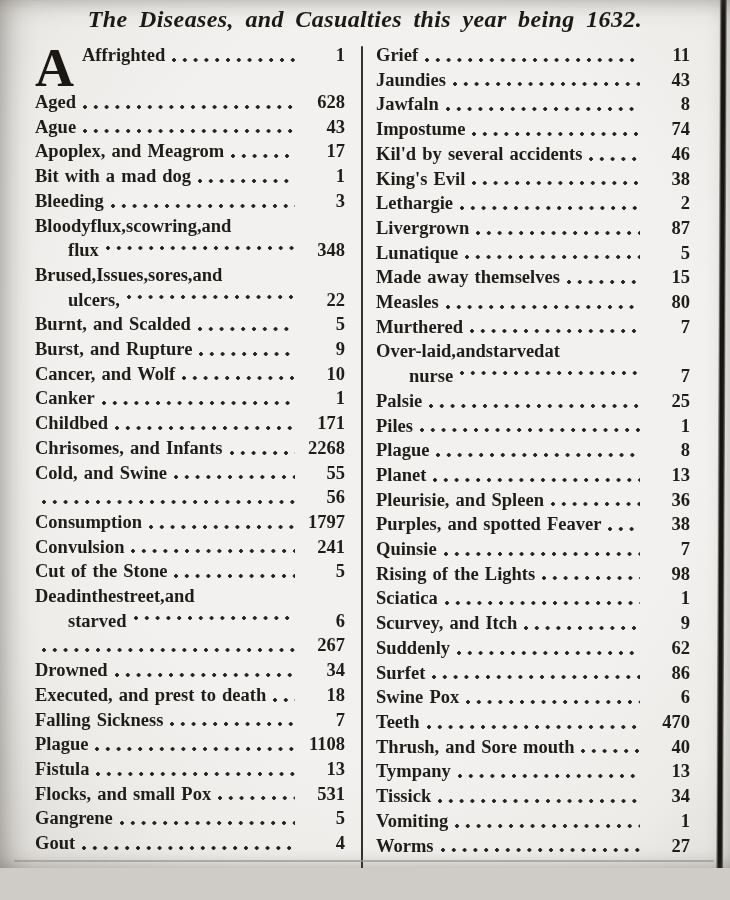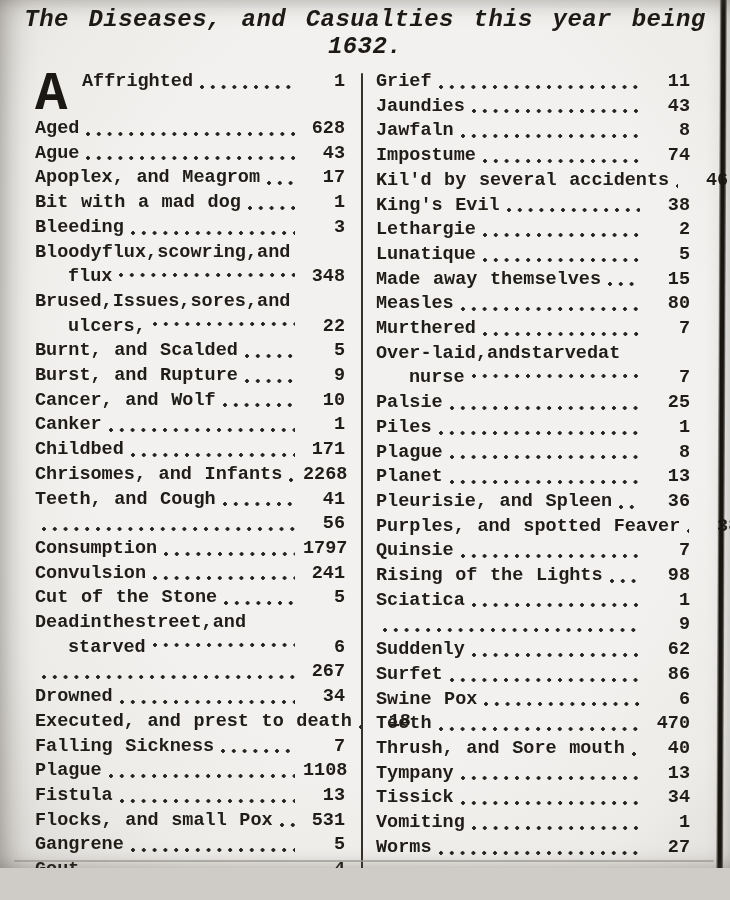--- a/index.html
+++ b/index.html
@@ -1,19 +1,19 @@
 <!DOCTYPE html>
 <html><head>
 <meta charset="utf-8">
 <style>
   html,body { margin:0; padding:0; background:#cfccc8; }
   .page {
     position:relative; width:730px; height:868px; overflow:hidden;
     background: radial-gradient(ellipse at 54% 44%, #f2f1ef 55%, #ecebe8 78%, #e0deda 94%, #d6d3cf 100%);
-    font-family:Liberation Mono, monospace;
+    font-family:Liberation Serif, serif;
     color:#201d19;
   }
   .page::after {
     content:""; position:absolute; inset:0; pointer-events:none;
     box-shadow: inset 22px 0 28px -16px rgba(82,76,68,.42),
                 inset 0 16px 24px -16px rgba(82,76,68,.38),
                 inset -16px 0 22px -14px rgba(82,76,68,.22),
                 inset 0 -14px 18px -12px rgba(82,76,68,.28);
   }
   .title {
@@ -171,23 +171,23 @@
           </div>
           <div class="row">
             <div class="last-line">
               <span class="lbl">Chrisomes, and Infants</span>
               <span class="leader"></span>
               <span class="num">2268</span>
             </div>
           </div>
           <div class="row">
             <div class="last-line">
-              <span class="lbl">Teeth, and Cough</span>
-              <span class="leader"></span>
-              <span class="num">41</span>
+              <span class="lbl">Cold, and Swine</span>
+              <span class="leader"></span>
+              <span class="num">55</span>
             </div>
           </div>
           <div class="row">
             <div class="last-line">
               <span class="leader"></span>
               <span class="num">56</span>
             </div>
           </div>
           <div class="row">
             <div class="last-line">
@@ -337,20 +337,27 @@
           </div>
           <div class="row">
             <div class="last-line">
               <span class="lbl">Lethargie</span>
               <span class="leader"></span>
               <span class="num">2</span>
             </div>
           </div>
           <div class="row">
             <div class="last-line">
+              <span class="lbl">Livergrown</span>
+              <span class="leader"></span>
+              <span class="num">87</span>
+            </div>
+          </div>
+          <div class="row">
+            <div class="last-line">
               <span class="lbl">Lunatique</span>
               <span class="leader"></span>
               <span class="num">5</span>
             </div>
           </div>
           <div class="row">
             <div class="last-line">
               <span class="lbl">Made away themselves</span>
               <span class="leader"></span>
               <span class="num">15</span>
@@ -441,20 +448,21 @@
           </div>
           <div class="row">
             <div class="last-line">
               <span class="lbl">Sciatica</span>
               <span class="leader"></span>
               <span class="num">1</span>
             </div>
           </div>
           <div class="row">
             <div class="last-line">
+              <span class="lbl">Scurvey, and Itch</span>
               <span class="leader"></span>
               <span class="num">9</span>
             </div>
           </div>
           <div class="row">
             <div class="last-line">
               <span class="lbl">Suddenly</span>
               <span class="leader"></span>
               <span class="num">62</span>
             </div>

